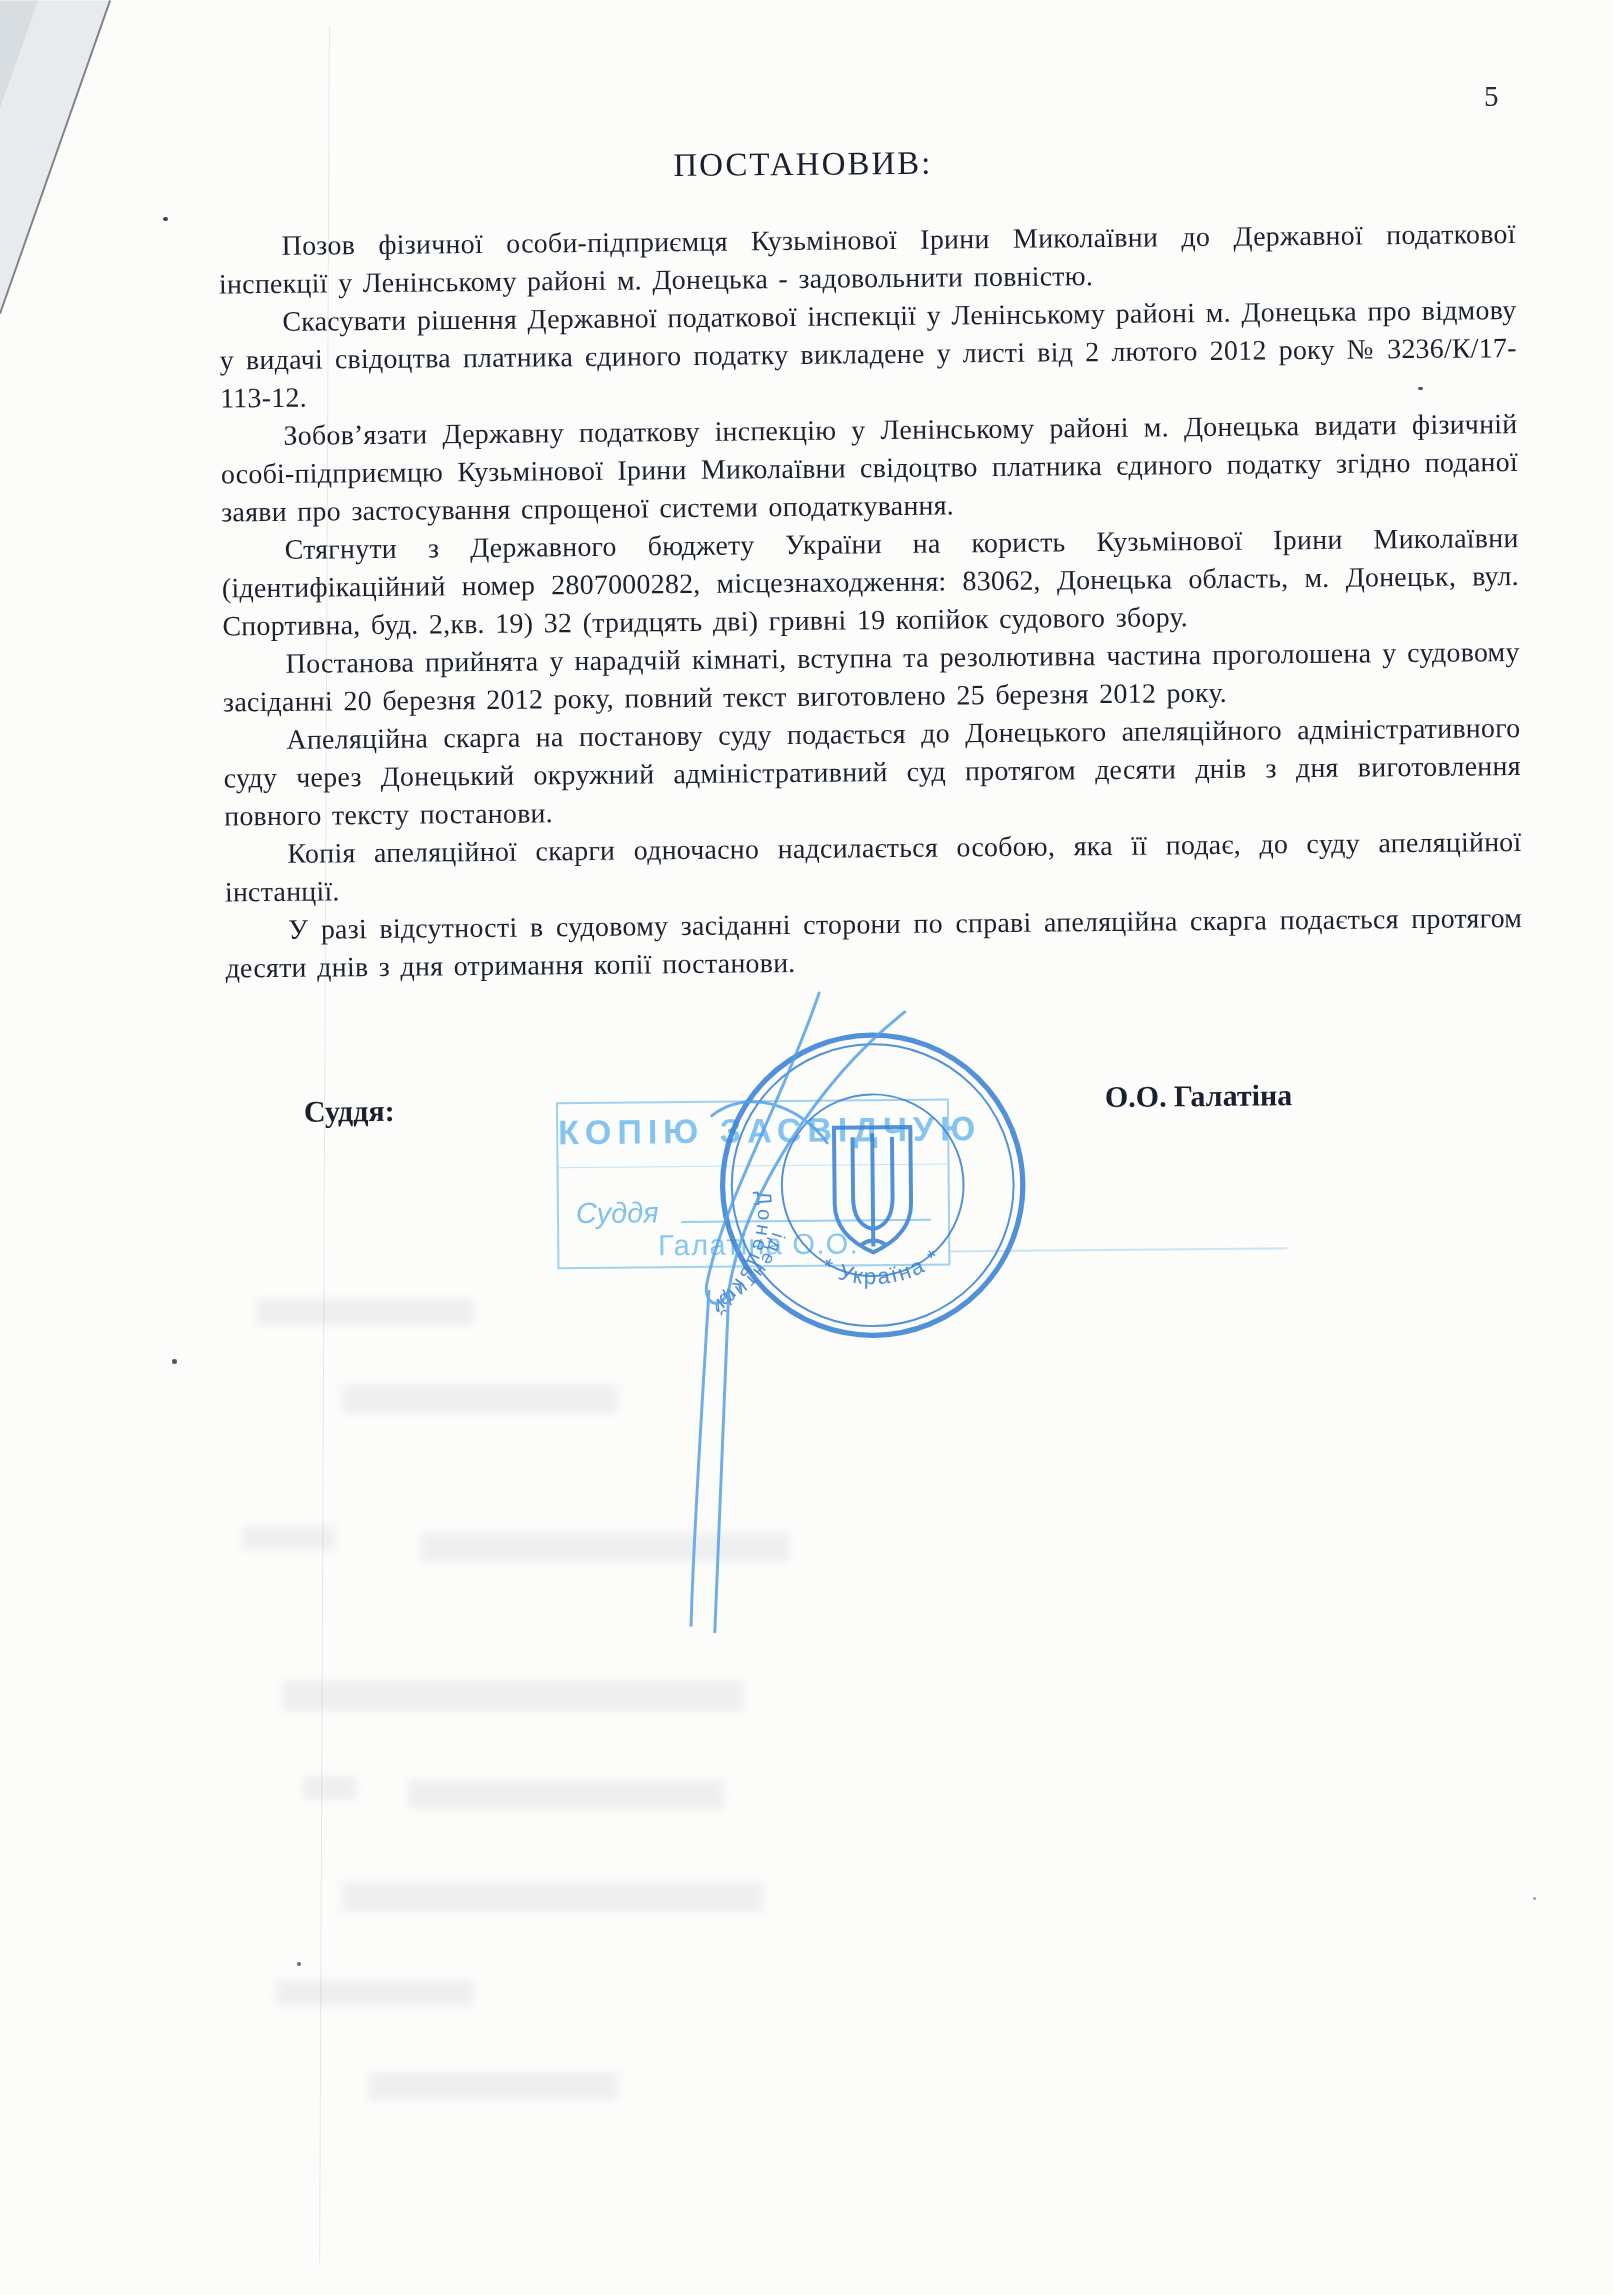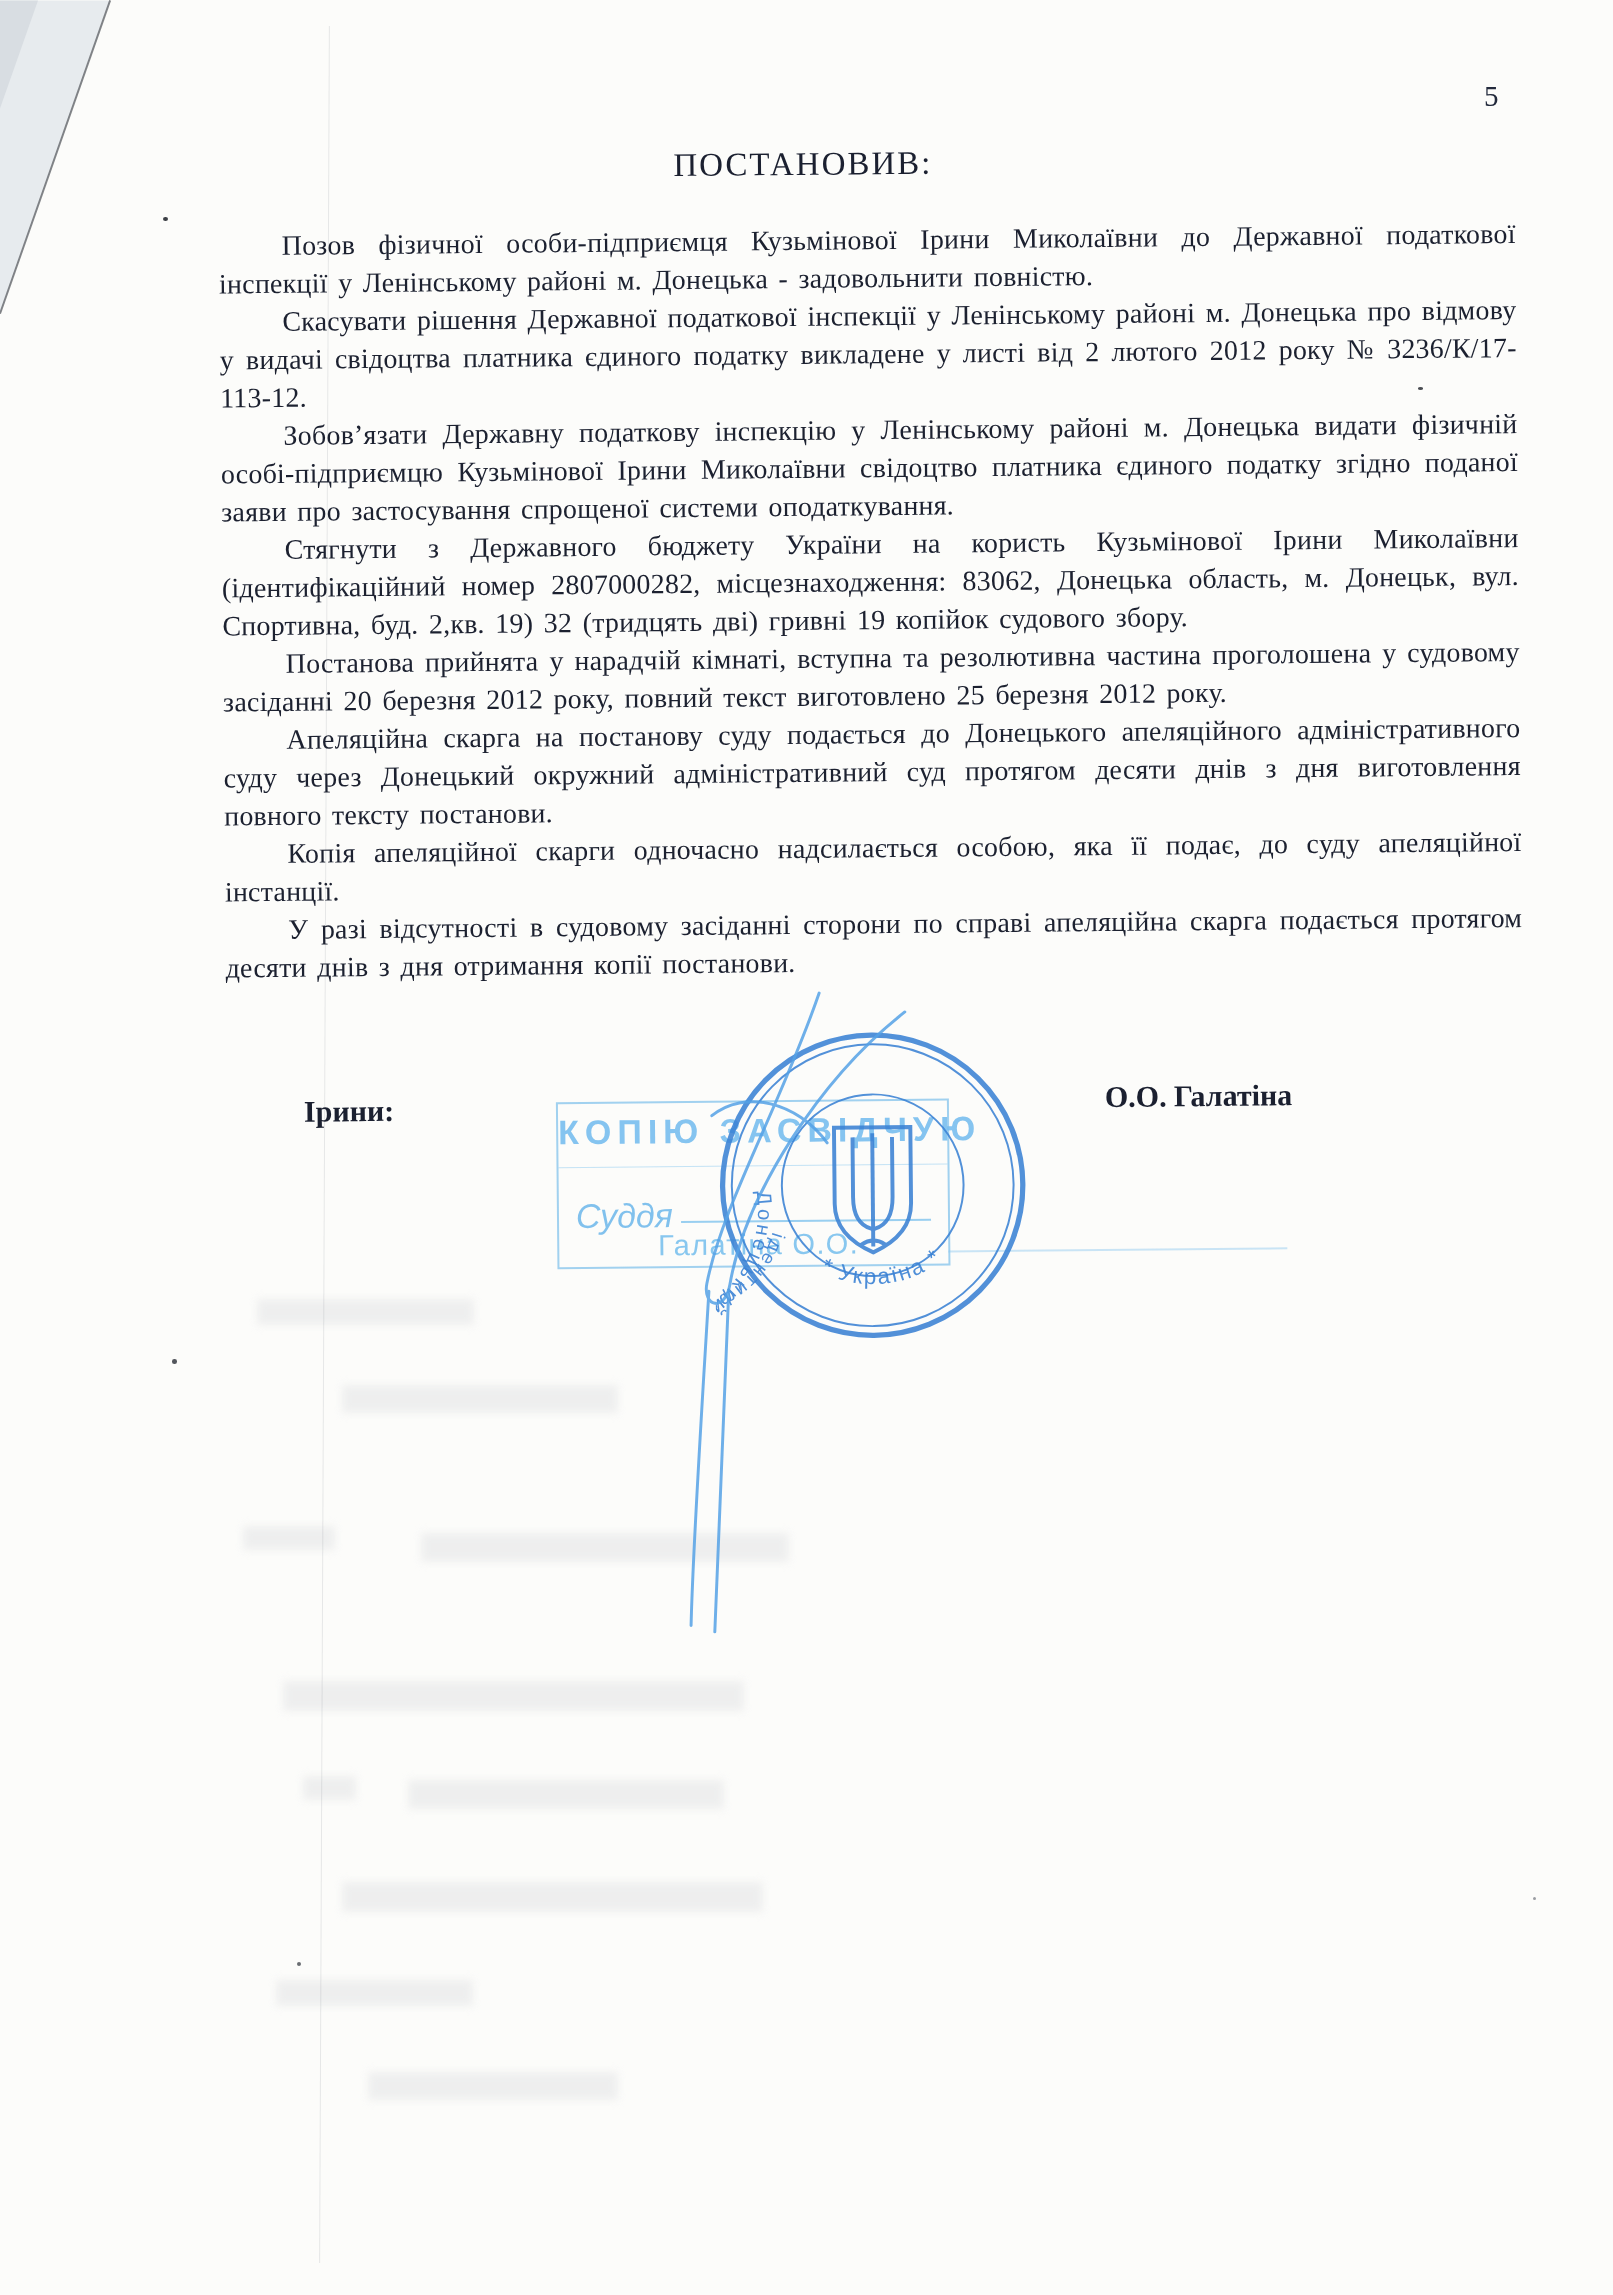--- a/index.html
+++ b/index.html
@@ -52,21 +52,21 @@
     position:absolute;left:0;top:9.2px;width:100%;text-align:center;
     font-size:34px;font-weight:bold;letter-spacing:6px;
     color:rgba(120,190,238,.9);white-space:nowrap;
   }
   .copy-stamp .stamp-divider{
     position:absolute;left:0;top:63px;width:100%;height:1.3px;
     background:rgba(150,205,240,.55);
   }
   .copy-stamp .judge-field-label{
     position:absolute;left:17px;top:93px;
-    font-size:34px;font-style:italic;color:rgba(122,190,236,.95);
+    font-size:29px;font-style:italic;color:rgba(122,190,236,.95);
   }
   .copy-stamp .judge-sign-line{
     position:absolute;left:122px;top:118px;width:250px;height:2px;
     background:rgba(128,195,238,.8);
   }
   .copy-stamp .judge-sign-name{
     position:absolute;left:99px;top:126px;
     font-size:29px;color:rgba(126,194,238,.92);letter-spacing:1.3px;
   }
   .stamp-line-ext{
@@ -100,21 +100,21 @@
     <p>Позов фізичної особи-підприємця Кузьмінової Ірини Миколаївни до Державної податкової інспекції у Ленінському районі м. Донецька - задовольнити повністю.</p>
     <p>Скасувати рішення Державної податкової інспекції у Ленінському районі м. Донецька про відмову у видачі свідоцтва платника єдиного податку викладене у листі від 2 лютого 2012 року № 3236/К/17-113-12.</p>
     <p>Зобов’язати Державну податкову інспекцію у Ленінському районі м. Донецька видати фізичній особі-підприємцю Кузьмінової Ірини Миколаївни свідоцтво платника єдиного податку згідно поданої заяви про застосування спрощеної системи оподаткування.</p>
     <p>Стягнути з Державного бюджету України на користь Кузьмінової Ірини Миколаївни (ідентифікаційний номер 2807000282, місцезнаходження: 83062, Донецька область, м. Донецьк, вул. Спортивна, буд. 2,кв. 19) 32 (тридцять дві) гривні 19 копійок судового збору.</p>
     <p>Постанова прийнята у нарадчій кімнаті, вступна та резолютивна частина проголошена у судовому засіданні 20 березня 2012 року, повний текст виготовлено 25 березня 2012 року.</p>
     <p>Апеляційна скарга на постанову суду подається до Донецького апеляційного адміністративного суду через Донецький окружний адміністративний суд протягом десяти днів з дня виготовлення повного тексту постанови.</p>
     <p>Копія апеляційної скарги одночасно надсилається особою, яка її подає, до суду апеляційної інстанції.</p>
     <p>У разі відсутності в судовому засіданні сторони по справі апеляційна скарга подається протягом десяти днів з дня отримання копії постанови.</p>
   </div>
 
-  <div class="sig-label">Ірини:</div>
+  <div class="sig-label">Суддя:</div>
   <div class="sig-name">О.О. Галатіна</div>
 
   <div class="copy-stamp">
     <div class="certify-title">КОПІЮ ЗАСВІДЧУЮ</div>
     <div class="stamp-divider"></div>
     <div class="judge-field-label">Суддя</div>
     <div class="judge-sign-line"></div>
     <div class="judge-sign-name">Галатіна О.О.</div>
   </div>
   <div class="stamp-line-ext"></div>

